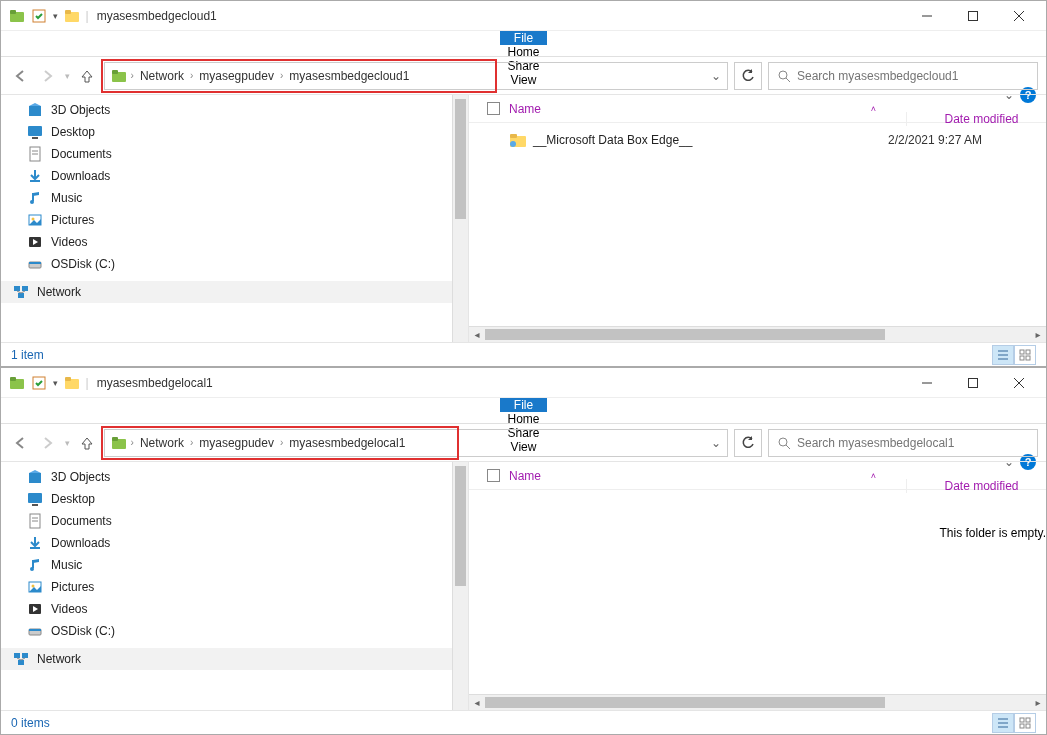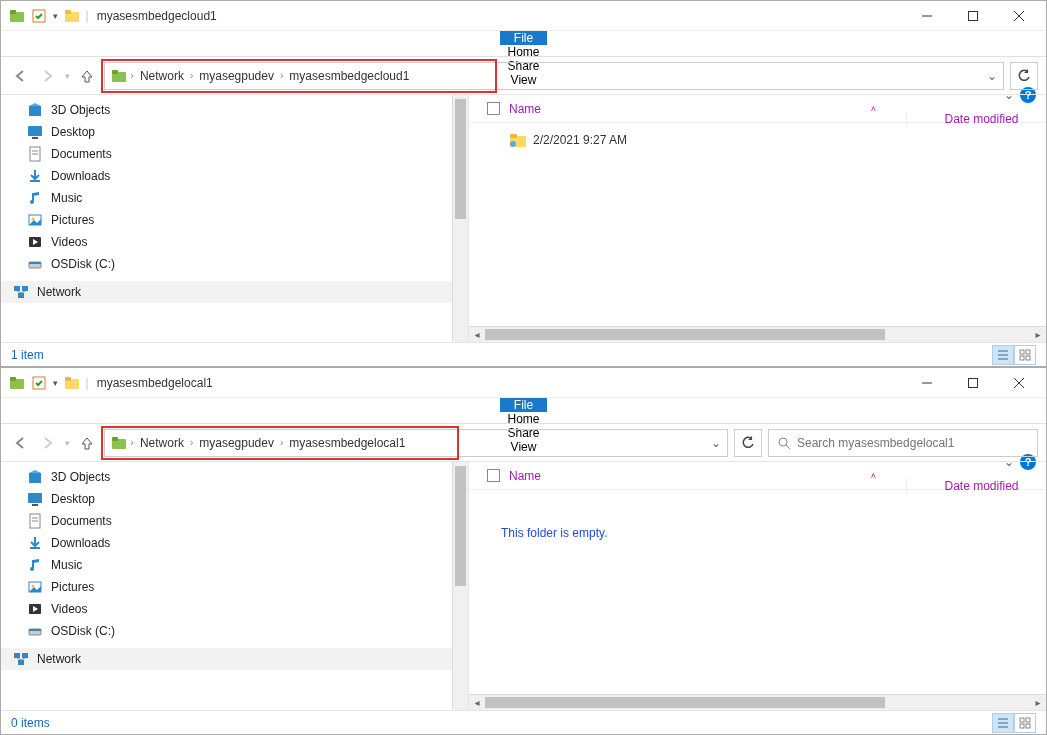--- a/index.html
+++ b/index.html
@@ -40,21 +40,21 @@
 .colheaders .cbx { width: 22px; }
 .colheaders .col { color: #a21caf; font-size: 12px; text-align: center; }
 .colheaders .col.name { flex: 1; display:flex; align-items:center; gap:6px;}
 .colheaders .col.date { width: 140px; border-left: 1px solid #eee; padding-left:10px;margin-top:20px;}
 .rows { flex:1; padding: 6px 0; overflow:auto;}
 .row { display: flex; align-items: center; padding: 3px 18px; }
 .row .cbx { width: 22px; }
 .row .folder-icon { width: 18px; height: 16px; margin-right: 6px; }
 .row .name { flex: 1; color: #222; }
 .row .date { width: 140px; color: #333; }
-.empty { text-align: left; color: #1d4ed8; padding-top: 30px; margin-left: 32px; }
+.empty { text-align: right; color: #000000; padding-top: 30px; margin-left: 32px; }
 .hscroll { height: 16px; background: #f0f0f0; border-top: 1px solid #ddd; display:flex; align-items:center;}
 .hscroll .arrow{ width:16px; text-align:center; color:#666; font-size:10px;}
 .hscroll .track{ flex:1; height:100%; position:relative;}
 .hscroll .thumb{ position:absolute; left:0; top:2px; bottom:2px; width:400px; background:#c2c2c2;}
 .statusbar { height: 24px; border-top: 1px solid #e5e5e5; display: flex; align-items: center; padding: 0 10px; color: #1966b3; }
 .statusbar .views { margin-left: auto; display: flex; gap: 0; }
 .statusbar .viewbtn { width: 22px; height: 20px; border: 1px solid #b5cde6; display:flex; align-items:center; justify-content:center; }
 .statusbar .viewbtn.active { background: #cde6f7; }
 .ico { display:inline-block; }
 svg { display:block; }
@@ -150,20 +150,29 @@
       <span class="sep">›</span>
       <span class="crumb">myasesmbedgecloud1</span>
       <span class="dd">⌄</span>
     </div>
     <div class="refresh">
       <svg width="14" height="14">
           <path d="M11 3 A5 5 0 1 0 12 8" fill="none" stroke="#444" stroke-width="1.5"></path>
           <path d="M11 0 L11 4 L7 4 Z" fill="#444"></path>
         </svg>
     </div>
+    <div class="searchbox">
+      <span>
+        <svg width="14" height="14">
+            <circle cx="6" cy="6" r="4" fill="none" stroke="#888"></circle>
+            <line x1="9" y1="9" x2="13" y2="13" stroke="#888"></line>
+          </svg>
+      </span>
+      <input placeholder="Search myasesmbedgecloud1" style="">
+    </div>
     <div class="highlight" style="left:100px; top:2px; width:396px; height:34px;"></div>
   </div>
 
   <div class="body">
     <div class="sidebar">
       <div class="item">
           <span>
             <svg width="16" height="16">
               <rect x="2" y="4" width="12" height="10" fill="#2c8acb"></rect>
               <polygon points="2,4 8,1 14,4" fill="#5aa9e6"></polygon>
@@ -269,20 +278,21 @@
       <div class="rows">
         <div class="row">
           <span class="cbx"></span>
           <span class="folder-icon">
               <svg width="18" height="16">
                 <rect x="1" y="4" width="16" height="11" fill="#ffd867" rx="1"></rect>
                 <rect x="1" y="2" width="7" height="4" fill="#e8b84a" rx="1"></rect>
                 <circle cx="4" cy="12" r="3" fill="#5aa9e6"></circle>
               </svg>
             </span>
+          <span class="name">__Microsoft Data Box Edge__</span>
           <span class="date">2/2/2021 9:27 AM</span>
         </div>
       </div>
       <div class="hscroll">
         <span class="arrow">◂</span>
           <div class="track">
             <div class="thumb"></div>
           </div>
           <span class="arrow">▸</span>
       </div>

